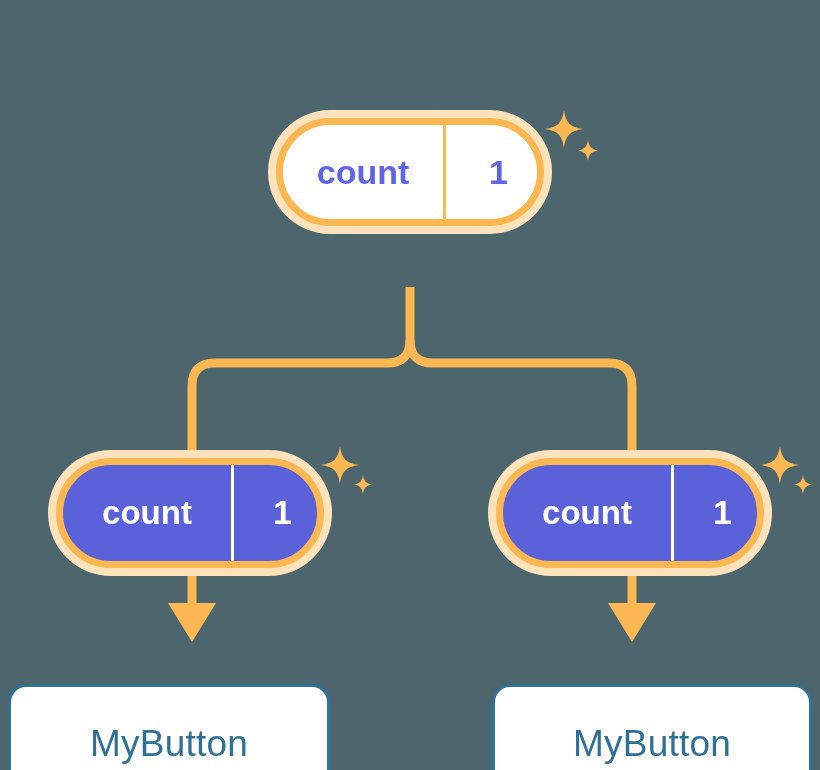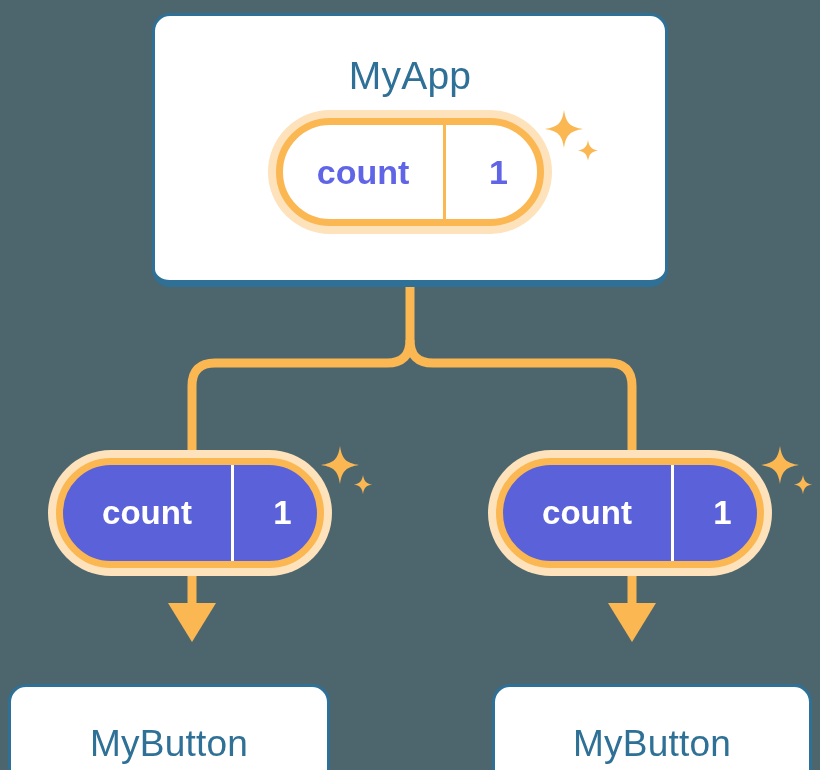--- a/index.html
+++ b/index.html
@@ -160,23 +160,20 @@
     <g>
       <line x1="192" y1="576" x2="192" y2="622" stroke="#fbb752" stroke-width="9"></line>
       <polygon points="168,603 216,603 192,642" fill="#fbb752"></polygon>
     </g>
     <g>
       <line x1="632" y1="576" x2="632" y2="622" stroke="#fbb752" stroke-width="9"></line>
       <polygon points="608,603 656,603 632,642" fill="#fbb752"></polygon>
     </g>
   </svg>
 
-  <div class="card" id="card-myapp">
-    <div class="card-title">MyApp</div>
-  </div>
 
   <div class="pill pill-light" id="pill-app">
     <div class="pill-inner">
       <div class="pill-key">count</div>
       <div class="pill-val">1</div>
     </div>
   </div>
 
   <div class="sparkle" style="left:540px; top:104px;">
     <svg width="64" height="64" viewBox="0 0 64 64">

